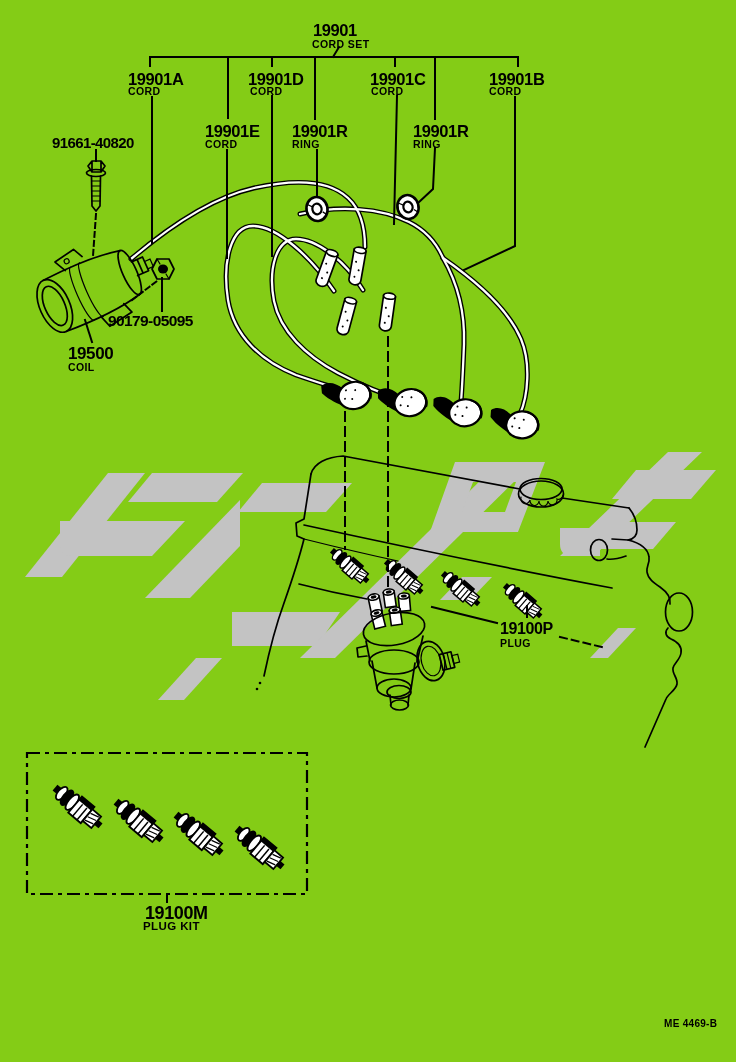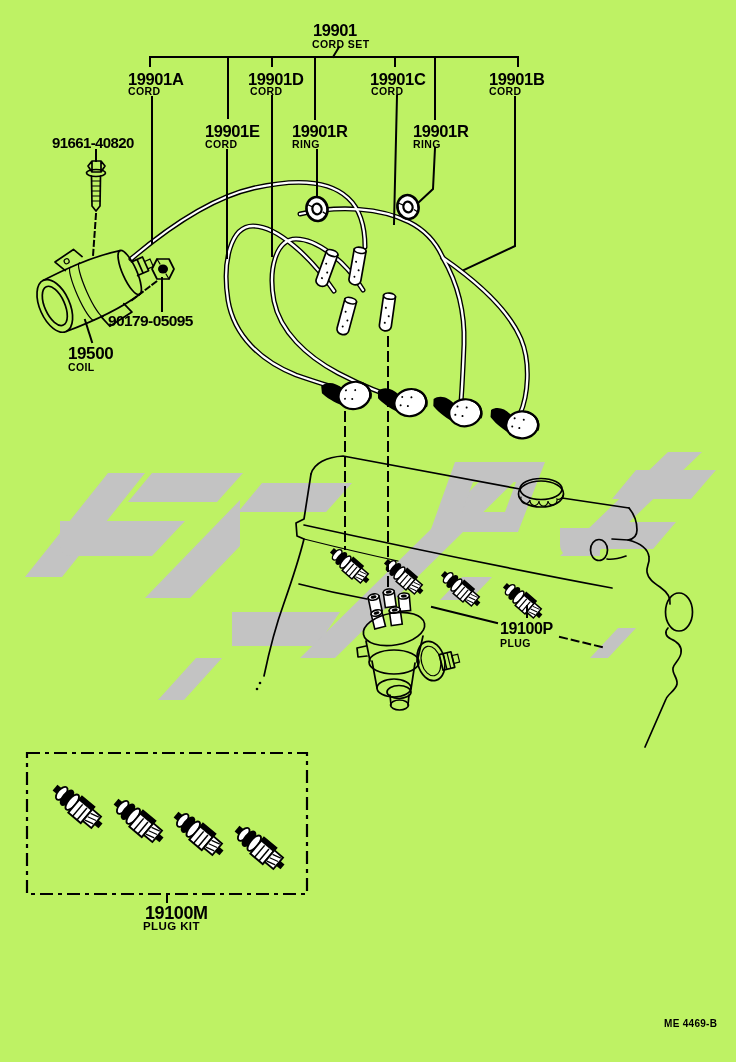--- a/index.html
+++ b/index.html
@@ -1,16 +1,16 @@
 <!DOCTYPE html>
 <html><head>
 <meta charset="utf-8">
 <style>
   html,body{margin:0;padding:0;background:#fff;}
-  .stage{position:relative;width:736px;height:1062px;background:#bef264;overflow:hidden;}
+  .stage{position:relative;width:736px;height:1062px;background:#84cc16;overflow:hidden;}
   svg{display:block;}
   .ln{stroke:#000;fill:none;stroke-width:1.7;stroke-linecap:round;stroke-linejoin:round;}
   .ln-thin{stroke:#000;fill:none;stroke-width:1.2;stroke-linecap:round;}
   .leader{stroke:#000;fill:none;stroke-width:2;stroke-linecap:square;}
   .cordU{stroke:#000;fill:none;stroke-width:5;stroke-linecap:round;}
   .cordO{stroke:#fff;fill:none;stroke-width:2.3;stroke-linecap:round;}
   .wm{fill:#c3c3c3;}
   text{fill:#000;font-family:"Liberation Sans","DejaVu Sans",sans-serif;font-weight:bold;}
   .code{font-size:16.5px;letter-spacing:-0.4px;}
   .sub{font-size:10.5px;letter-spacing:0.4px;}

